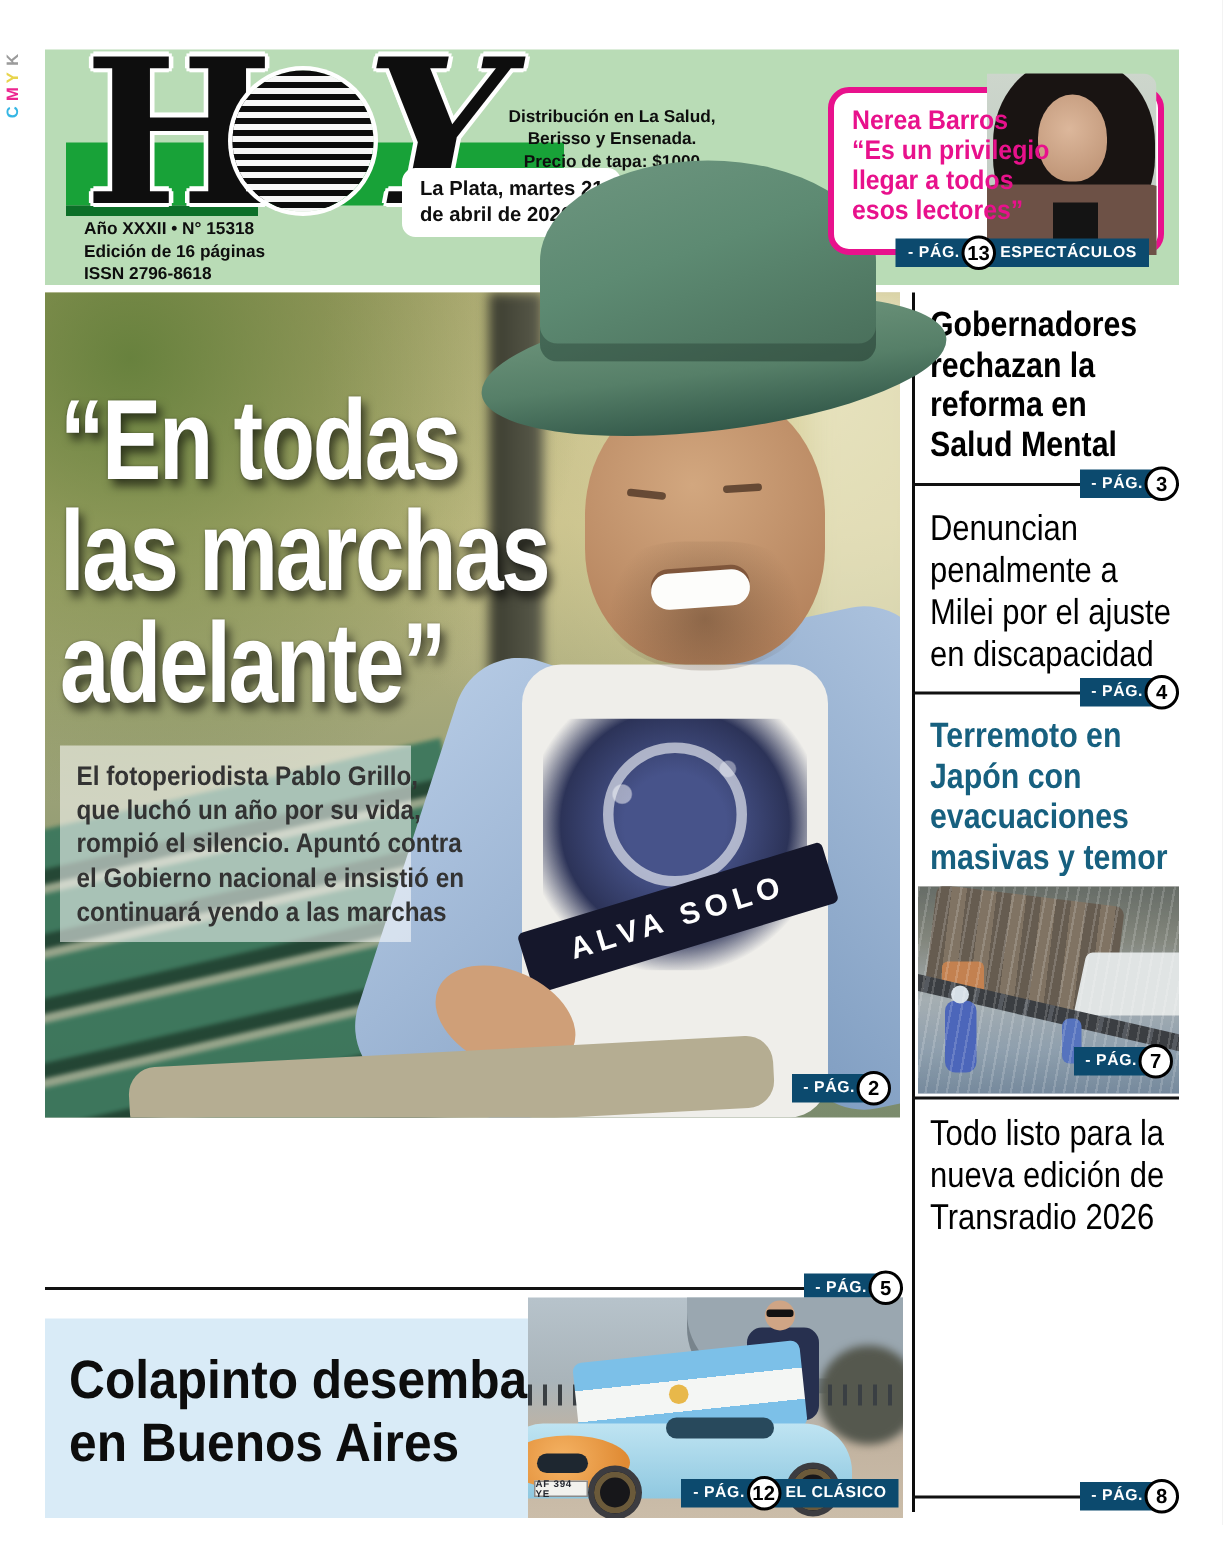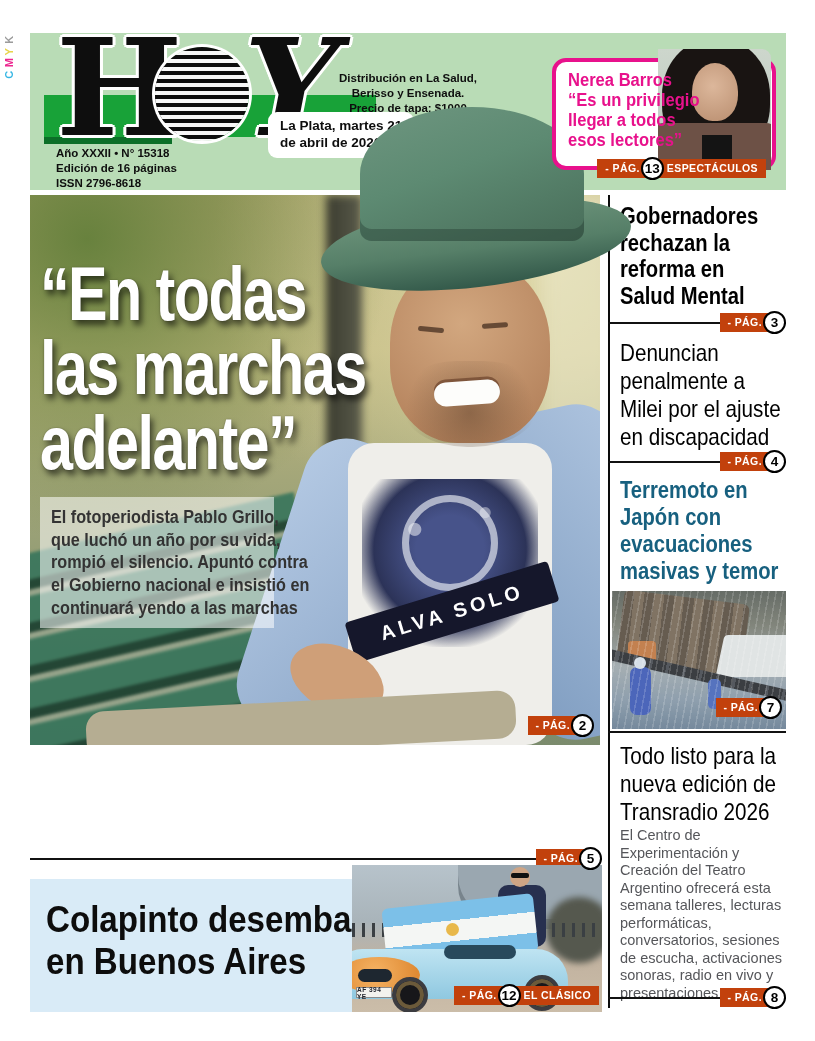--- a/index.html
+++ b/index.html
@@ -44,21 +44,21 @@
   .pp-hair { position:absolute; left:4px; top:-10px; width:108px; height:122px; border-radius:46%; background:#191412; }
   .pp-face { position:absolute; left:34px; top:14px; width:46px; height:58px; border-radius:50% 50% 45% 45%;
     background:radial-gradient(circle at 45% 40%, #dcb79b, #c09678 80%); }
   .pp-blazer { position:absolute; left:-8px; top:74px; width:130px; height:50px; border-radius:14px 14px 0 0; background:#6d5146; }
   .pp-top { position:absolute; left:44px; top:86px; width:30px; height:36px; background:#141414; }
   .promo-text { position:absolute; left:12px; top:8px; z-index:2; color:#e8118c; font-weight:700;
     font-size:18px; line-height:1.12; transform:scaleX(.92); transform-origin:left top; white-space:nowrap; }
 
   
   .pag { display:inline-flex; align-items:center; }
-  .pag-bar { background:#c2410c; color:#fff; font-weight:700; font-size:10.5px; text-transform:uppercase;
+  .pag-bar { background:#0c4a6e; color:#fff; font-weight:700; font-size:10.5px; text-transform:uppercase;
     letter-spacing:.4px; padding:4px 17px 4px 8px; margin-right:-16px; white-space:nowrap; line-height:1; }
   .pag-num { width:23px; height:23px; border-radius:50%; background:#fff; border:2.5px solid #000; color:#000;
     font-weight:700; font-size:13.5px; display:flex; align-items:center; justify-content:center; z-index:1; flex:0 0 auto; }
   .pag-section { margin-right:0; margin-left:-16px; padding:4px 8px 4px 19px; }
 
   
   .cover { position:absolute; left:30px; top:195px; width:570px; height:550px; z-index:2; }
   .cover-bg { position:absolute; inset:0; overflow:hidden;
     background:
       radial-gradient(ellipse at 10% 8%, rgba(90,122,52,.85) 0%, rgba(90,122,52,0) 42%),
@@ -329,21 +329,20 @@
       <span class="pag-num">7</span>
     </div>
   </div>
   <div class="sb-rule" style="top:731px;"></div>
 
   <div class="sb-title reg" style="top:742px;">
     <div>Todo listo para la</div>
     <div>nueva edición de</div>
     <div>Transradio 2026</div>
   </div>
-  <div class="sb-body">El Centro de Experimentación y Creación del Teatro Argentino ofrecerá esta semana talleres, lecturas performáticas, conversatorios, sesiones de escucha, activaciones sonoras, radio en vivo y presentaciones</div>
   <div class="sb-rule" style="top:997px;">
     <div class="pag">
       <span class="pag-bar">- Pág.</span>
       <span class="pag-num">8</span>
     </div>
   </div>
 
   <div class="sec-rule">
     <div class="pag">
       <span class="pag-bar">- Pág.</span>

